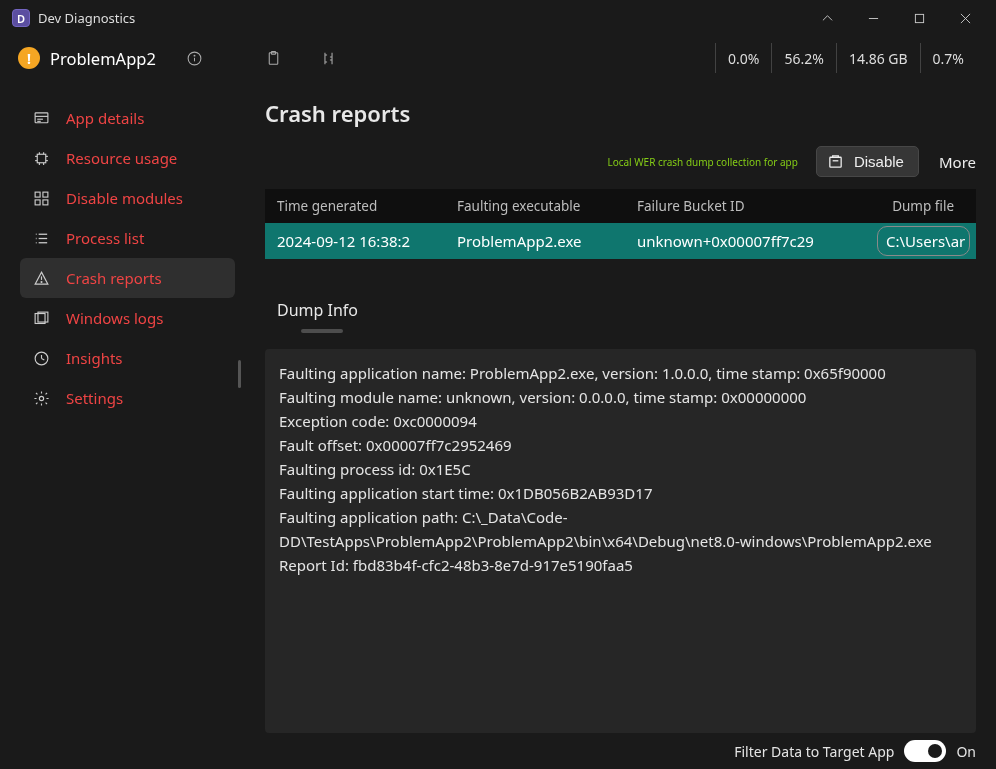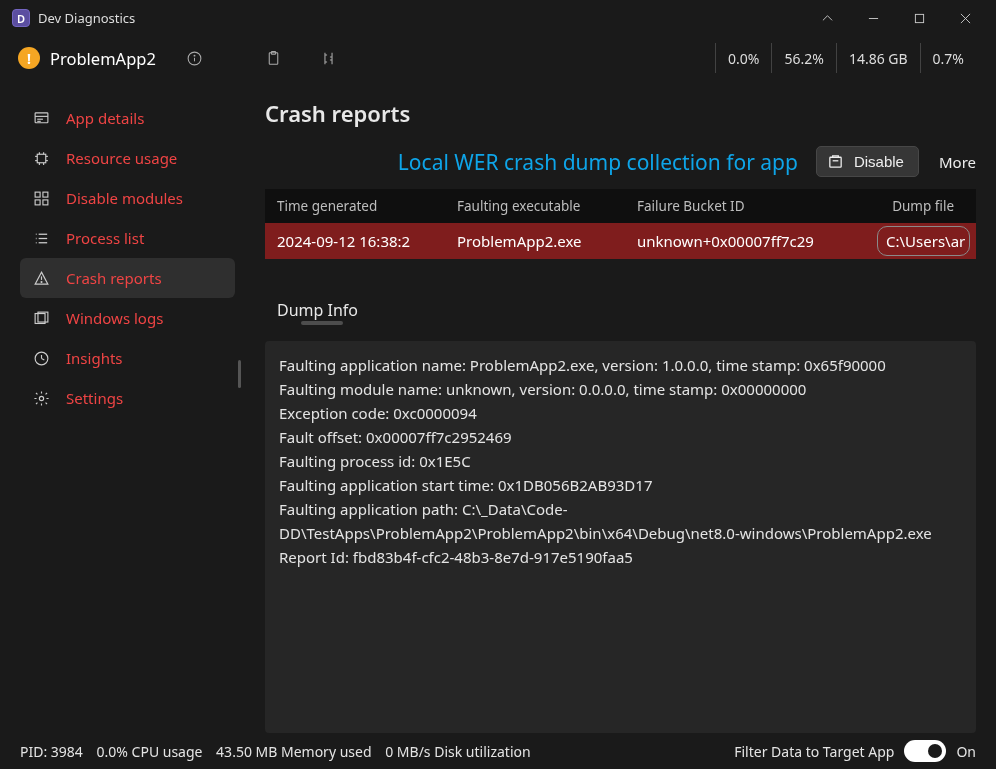--- a/index.html
+++ b/index.html
@@ -130,22 +130,22 @@
     font-size: 22px;
     font-weight: 600;
     margin-bottom: 18px;
   }
   .subhead-row {
     display: flex;
     align-items: center;
     margin-bottom: 12px;
   }
   .subhead-text {
-    font-size: 21px;
-    color: #0ea5e9;
+    font-size: 10px;
+    color: #84cc16;
   }
   .disable-btn {
     display: inline-flex;
     align-items: center;
     background: #363636;
     border: 1px solid #474747;
     border-radius: 5px;
     padding: 6px 14px 6px 10px;
     font-size: 15px;
     color: #eee;
@@ -167,21 +167,21 @@
     align-items: center;
     height: 34px;
   }
   .thead {
     color: #bdbdbd;
     font-size: 13.5px;
   }
   .thead > div { padding: 0 12px; white-space: nowrap; overflow: hidden; }
   .thead > div:last-child { text-align: right; padding-right: 22px; }
   .trow {
-    background: #7f1d1d;
+    background: #0f766e;
     color: #fff;
     font-size: 15px;
     height: 36px;
   }
   .trow > div { padding: 0 12px; white-space: nowrap; overflow: hidden; }
   .dump-file-cell {
     display: flex;
     justify-content: flex-end;
     padding-right: 6px !important;
   }
@@ -190,21 +190,21 @@
     padding: 4px 8px;
     border-radius: 10px;
     max-width: 100%;
     overflow: hidden;
   }
   
   
   .dump-section-title {
     font-size: 16px;
     margin-top: 40px;
-    margin-bottom: 0;
+    margin-bottom: 8px;
     padding-left: 12px;
   }
   .dump-divider {
     width: 42px;
     height: 4px;
     background: #4d4d4d;
     border-radius: 2px;
     margin: 0 0 16px 36px;
   }
   .dump-info {
@@ -442,25 +442,19 @@
       <div>Fault offset: 0x00007ff7c2952469</div>
       <div>Faulting process id: 0x1E5C</div>
       <div>Faulting application start time: 0x1DB056B2AB93D17</div>
       <div style="white-space:normal">Faulting application path: C:\_Data\Code-DD\TestApps\ProblemApp2\ProblemApp2\bin\x64\Debug\net8.0-windows\ProblemApp2.exe</div>
       <div>Report Id: fbd83b4f-cfc2-48b3-8e7d-917e5190faa5</div>
     </div>
   </div>
 </div>
 
 <div class="statusbar">
-  <div class="status-left">
-    <span>PID: 3984</span>
-    <span>0.0% CPU usage</span>
-    <span>43.50 MB Memory used</span>
-    <span>0 MB/s Disk utilization</span>
-  </div>
   <div class="status-spacer"></div>
   <span>Filter Data to Target App</span>
   <div class="toggle">
     <div class="toggle-knob"></div>
   </div>
   <span>On</span>
 </div>
 
 </body></html>

